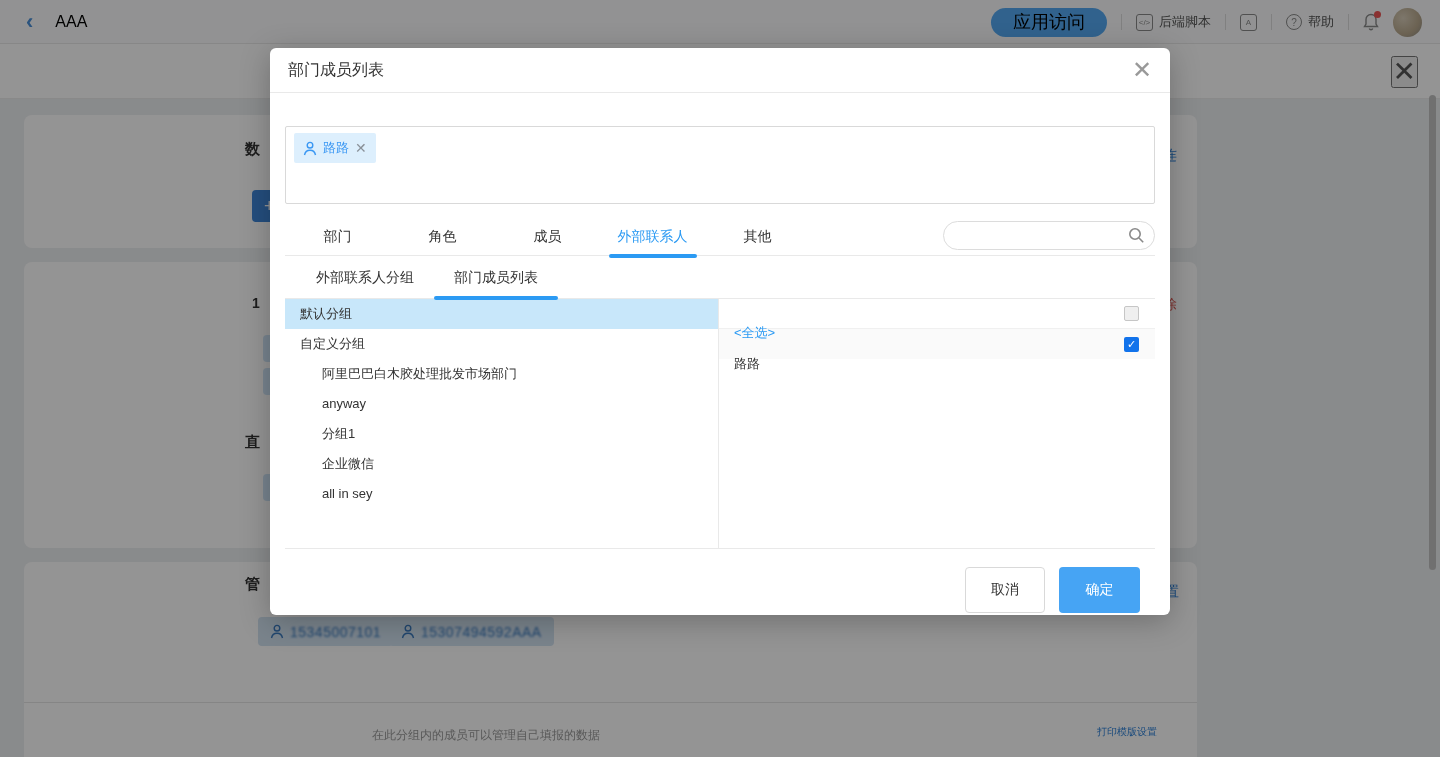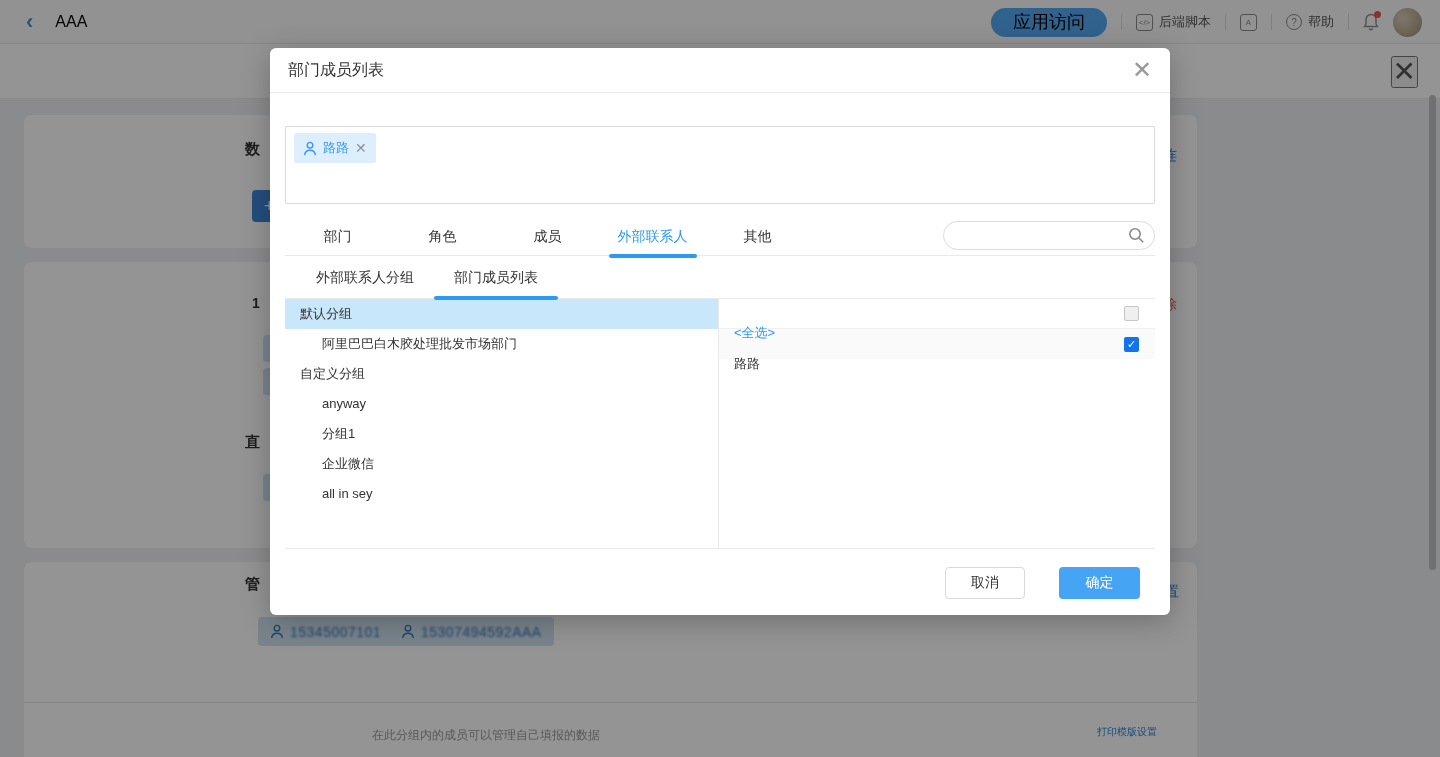--- a/index.html
+++ b/index.html
@@ -93,21 +93,21 @@
   .m-row { height:30px; display:flex; align-items:center; padding:0 16px 0 15px; font-size:13px; }
   .m-row.all-row { border-bottom:1px solid #f0f0f0; }
   .m-row .row-label { color:#333;margin-top:39px; }
   .m-row.all-row .row-label { color:#2b9af3; }
   .m-row.member { background:#fafafa; }
   .cbx { margin-left:auto; width:15px; height:15px; border-radius:2px; }
   .cbx.unchecked { border:1px solid #c6c6c6; background:#efefef; }
   .cbx.checked { background:#1273eb; color:#fff; font-size:11px; line-height:15px; text-align:center; font-weight:bold; }
 
   .m-footer { display:flex; justify-content:flex-end; gap:14px; padding:18px 15px 0 0; }
-  .btn { height:32px; border-radius:4px; font-size:14px;margin-left:20px; }
+  .btn { height:46px; border-radius:4px; font-size:14px; }
   .btn-cancel { width:80px; background:#fff; border:1px solid #d9d9d9; color:#333; }
   .btn-confirm { width:81px; background:#46a4f4; border:none; color:#fff; }
 </style>
 </head>
 <body>
 
 <div class="stage">
 
   <div class="bg">
 
@@ -231,22 +231,22 @@
       </div>
 
       <div class="subtabs-row">
         <button class="subtab">外部联系人分组</button>
         <button class="subtab active">部门成员列表</button>
       </div>
 
       <div class="list-area">
         <div class="pane-left">
           <div class="g-row selected">默认分组</div>
+          <div class="g-row">自定义分组</div>
           <div class="g-row indent">阿里巴巴白木胶处理批发市场部门</div>
-          <div class="g-row">自定义分组</div>
           <div class="g-row indent">anyway</div>
           <div class="g-row indent">分组1</div>
           <div class="g-row indent">企业微信</div>
           <div class="g-row indent">all in sey</div>
         </div>
         <div class="pane-right">
           <div class="m-row all-row">
             <span class="row-label">&lt;全选&gt;</span>
             <span class="cbx unchecked"></span>
           </div>

